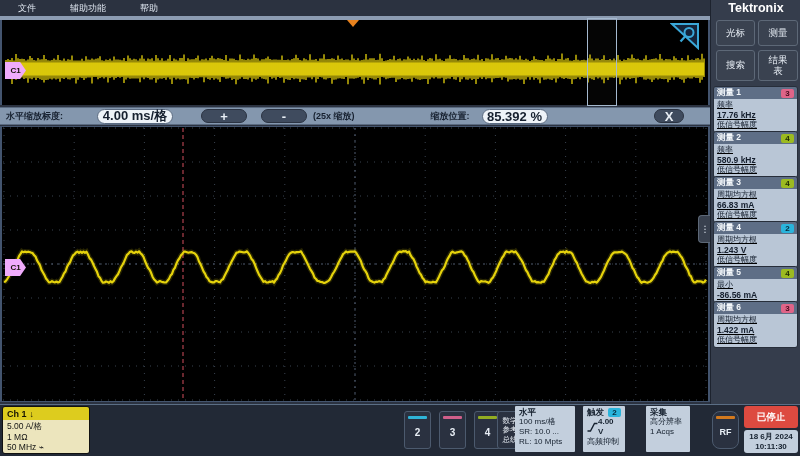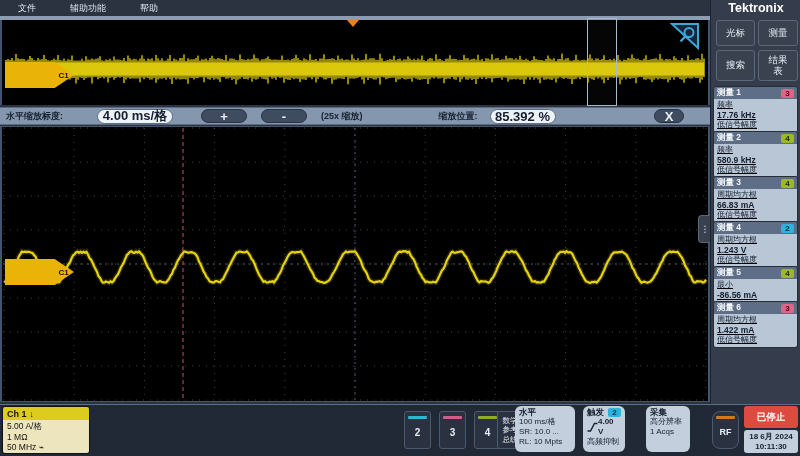--- a/index.html
+++ b/index.html
@@ -8,21 +8,21 @@
   .abs{position:absolute;}
   
   #menubar{left:0;top:0;width:710px;height:16px;background:#2b3240;display:flex;align-items:center;gap:34px;padding-left:18px;box-sizing:border-box;}
   .menu-item{color:#dde4ee;font-size:9px;}
   
   #topstrip{left:0;top:16px;width:710px;height:4px;background:#8c9cb2;}
   #overview{left:0;top:20px;width:710px;height:85px;background:#000;border-left:2px solid #43546e;border-right:2px solid #43546e;box-sizing:border-box;}
   #trig-tri{left:347px;top:20px;width:0;height:0;border-left:6px solid transparent;border-right:6px solid transparent;border-top:7px solid #e8821e;}
   #zoombox{left:587px;top:18px;width:28px;height:86px;border:1px solid #a5b9cf;background:rgba(255,255,255,0.02);}
   #magicon{left:670px;top:22px;}
-  .c1badge{width:21px;height:26px;background:#eab308;color:#141204;font-size:8px;font-weight:bold;display:flex;align-items:center;justify-content:center;clip-path:polygon(0 0,72% 0,100% 50%,72% 100%,0 100%);padding-left:48px;}
+  .c1badge{width:21px;height:17px;background:#f0abfc;color:#141204;font-size:8px;font-weight:bold;display:flex;align-items:center;justify-content:center;clip-path:polygon(0 0,72% 0,100% 50%,72% 100%,0 100%);}
   #ov-c1{left:5px;top:62px;}
   
   #zoomtb{left:0;top:107px;width:710px;height:18px;background:#8497ae;display:flex;align-items:center;box-sizing:border-box;padding:0 6px;gap:6px;border-top:1px solid #5a6a80;border-bottom:1px solid #5a6a80;}
   .ztb-label{color:#16202f;font-size:9px;font-weight:bold;}
   .pill{border-radius:8px;font-size:13px;font-weight:bold;display:flex;align-items:center;justify-content:center;}
   .pill-light{background:#eef3f8;color:#16202f;border:1px solid #5a6a80;}
   .pill-dark{background:#3f4b5e;color:#e8eef5;border:1px solid #2b3342;}
   
   #plot{left:0;top:126px;width:710px;height:276px;background:#000;border-left:2px solid #43546e;border-right:2px solid #43546e;border-top:1px solid #43546e;border-bottom:1px solid #43546e;box-sizing:border-box;}
   #plot-c1{left:5px;top:259px;}
@@ -43,21 +43,21 @@
   
   #bottombar{left:0;top:404px;width:800px;height:52px;background:#222936;border-top:1px solid #5b6e85;box-sizing:border-box;}
   #ch1card{left:2px;top:406px;width:86px;height:46px;border-radius:3px;overflow:hidden;border:1px solid #111;}
   #ch1card .hd{background:#ddcc1e;color:#141204;font-size:9px;font-weight:bold;height:13px;display:flex;align-items:center;padding:0 4px;gap:3px;}
   #ch1card .bd{background:#ece5bd;height:33px;padding:1px 4px;box-sizing:border-box;}
   #ch1card .bd div{color:#141414;font-size:8.5px;line-height:1.25;}
   .chbtn{top:411px;width:27px;height:38px;background:#2a3140;border:1px solid #4c5a6e;border-radius:3px;box-sizing:border-box;display:flex;flex-direction:column;align-items:center;}
   .chbtn .stripe{width:19px;height:3px;border-radius:1px;margin-top:4px;}
   .chbtn .num{color:#e8eef5;font-size:10px;font-weight:bold;margin-top:8px;}
   #mathbtn{left:497px;top:411px;width:26px;height:38px;background:#2a3140;border:1px solid #4c5a6e;border-radius:3px;box-sizing:border-box;color:#e8eef5;font-size:7.5px;line-height:1.25;display:flex;align-items:center;justify-content:center;text-align:center;white-space:pre-line;}
-  .info-panel{top:406px;height:46px;background:#c3cfdd;border-radius:6px;box-sizing:border-box;padding:1px 4px;overflow:hidden;}
+  .info-panel{top:406px;height:46px;background:#c3cfdd;border-radius:1px;box-sizing:border-box;padding:1px 4px;overflow:hidden;}
   .info-panel .ttl{color:#15202e;font-size:8.5px;font-weight:bold;line-height:1.2;}
   .info-panel .row{color:#15202e;font-size:8px;line-height:1.25;}
   #trigpanel .ttl-row{display:flex;justify-content:space-between;align-items:center;}
   #trigpanel .lvl-row{display:flex;justify-content:space-between;align-items:center;}
   #rfbtn{left:712px;top:411px;width:27px;height:38px;background:#2a3140;border:1px solid #4c5a6e;border-radius:8px;box-sizing:border-box;display:flex;flex-direction:column;align-items:center;}
   #rfbtn .stripe{width:19px;height:3px;border-radius:1px;margin-top:4px;}
   #rfbtn .lbl{color:#e8eef5;font-size:9px;font-weight:bold;margin-top:8px;}
   #stopbtn{left:744px;top:406px;width:54px;height:22px;border-radius:3px;color:#fff;font-size:9.5px;font-weight:bold;display:flex;align-items:center;justify-content:center;}
   #datepill{left:744px;top:430px;width:54px;height:23px;background:#c3cfdd;border-radius:3px;display:flex;flex-direction:column;align-items:center;justify-content:center;}
   #datepill div{color:#15202e;font-size:8px;font-weight:bold;line-height:1.15;}
@@ -89,21 +89,21 @@
       <circle cx="19" cy="10.5" r="4.5" fill="none" stroke="#3aa8d8" stroke-width="2"></circle>
       <line x1="15.7" y1="13.8" x2="10.5" y2="19.5" stroke="#3aa8d8" stroke-width="2.2"></line>
     </svg>
   </div>
 
   <div class="abs" id="zoomtb">
     <span class="ztb-label">水平缩放标度:</span>
     <span class="pill pill-light" style="width:74px;height:13px;margin-left:28px">4.00 ms/格</span>
     <span class="pill pill-dark" style="width:44px;height:12px;margin-left:22px">+</span>
     <span class="pill pill-dark" style="width:44px;height:12px;margin-left:8px">-</span>
-    <span class="ztb-label" style="margin-left:8px">(25x 缩放)</span>
+    <span class="ztb-label" style="">(25x 缩放)</span>
     <span class="ztb-label" style="margin-left:70px">缩放位置:</span>
     <span class="pill pill-light" style="width:64px;height:13px;margin-left:6px">85.392 %</span>
     <span class="pill pill-dark" style="width:28px;height:12px;margin-left:auto;margin-right:20px">X</span>
   </div>
 
   <div class="abs" id="plot">
     <svg id="plotsvg" width="706" height="274" style="position:absolute;left:0;top:0">
         <line x1="2" y1="1" x2="2" y2="273" stroke="#39424f" stroke-dasharray="1 6" stroke-width="1"></line>
         <line x1="72.2" y1="1" x2="72.2" y2="273" stroke="#39424f" stroke-dasharray="1 6" stroke-width="1"></line>
         <line x1="142.4" y1="1" x2="142.4" y2="273" stroke="#39424f" stroke-dasharray="1 6" stroke-width="1"></line>

